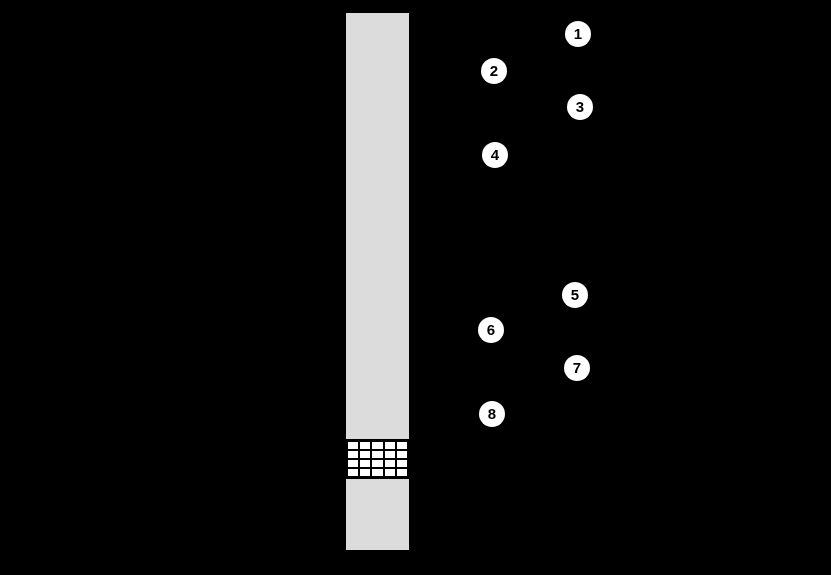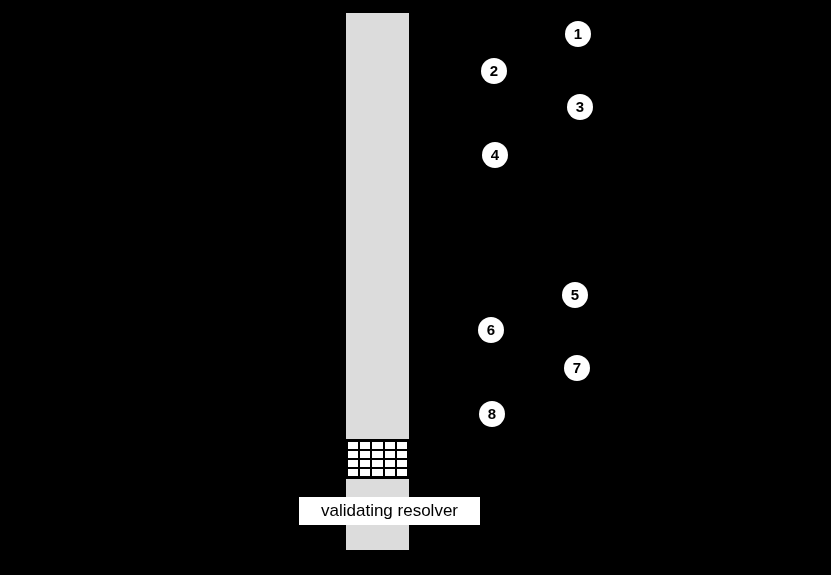--- a/index.html
+++ b/index.html
@@ -103,21 +103,20 @@
     <div class="grid-cell"></div>
     <div class="grid-cell"></div>
     <div class="grid-cell"></div>
     <div class="grid-cell"></div>
     <div class="grid-cell"></div>
     <div class="grid-cell"></div>
     <div class="grid-cell"></div>
     <div class="grid-cell"></div>
   </div>
 
-  <div class="label-box">validating resolver</div>
 
   <div class="step c1">1</div>
   <div class="step c2">2</div>
   <div class="step c3">3</div>
   <div class="step c4">4</div>
   <div class="step c5">5</div>
   <div class="step c6">6</div>
   <div class="step c7">7</div>
   <div class="step c8">8</div>
 

